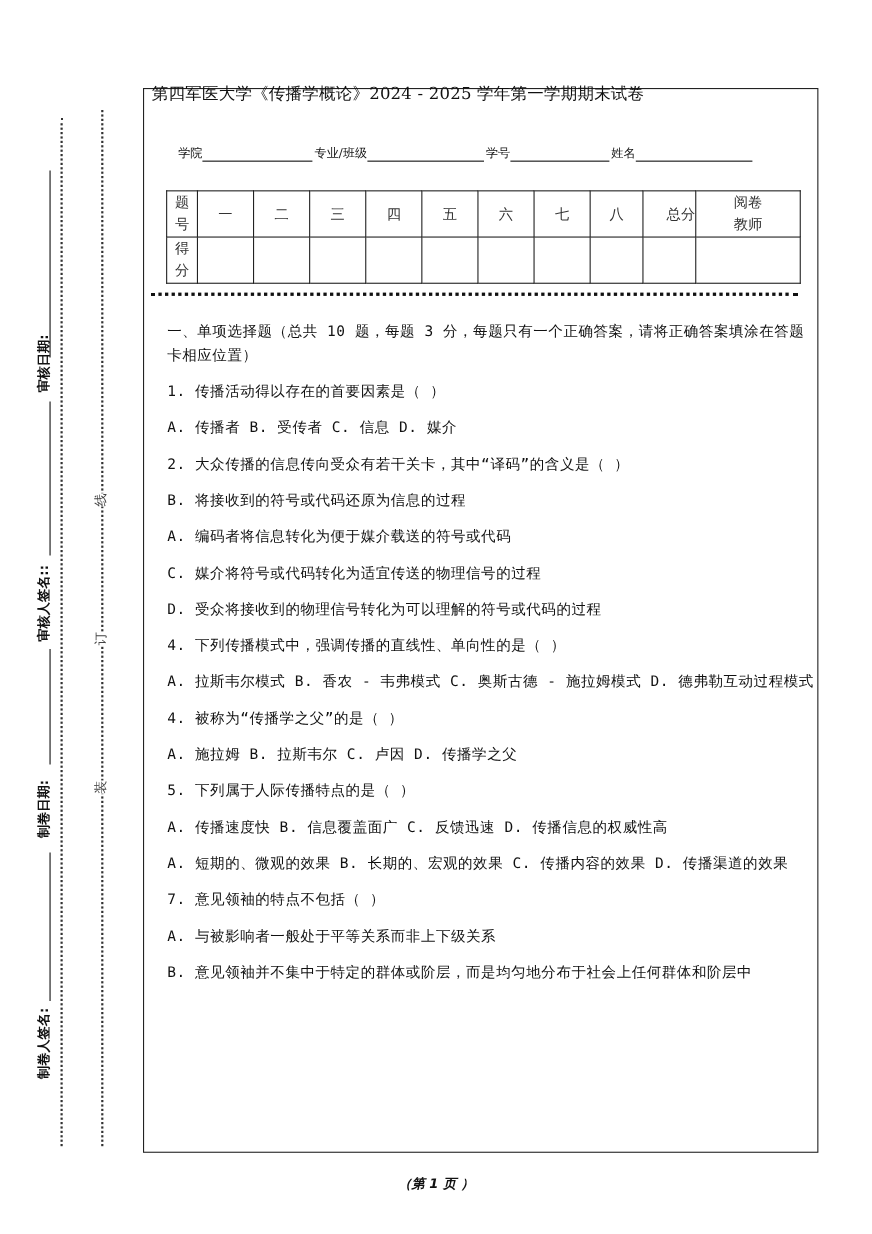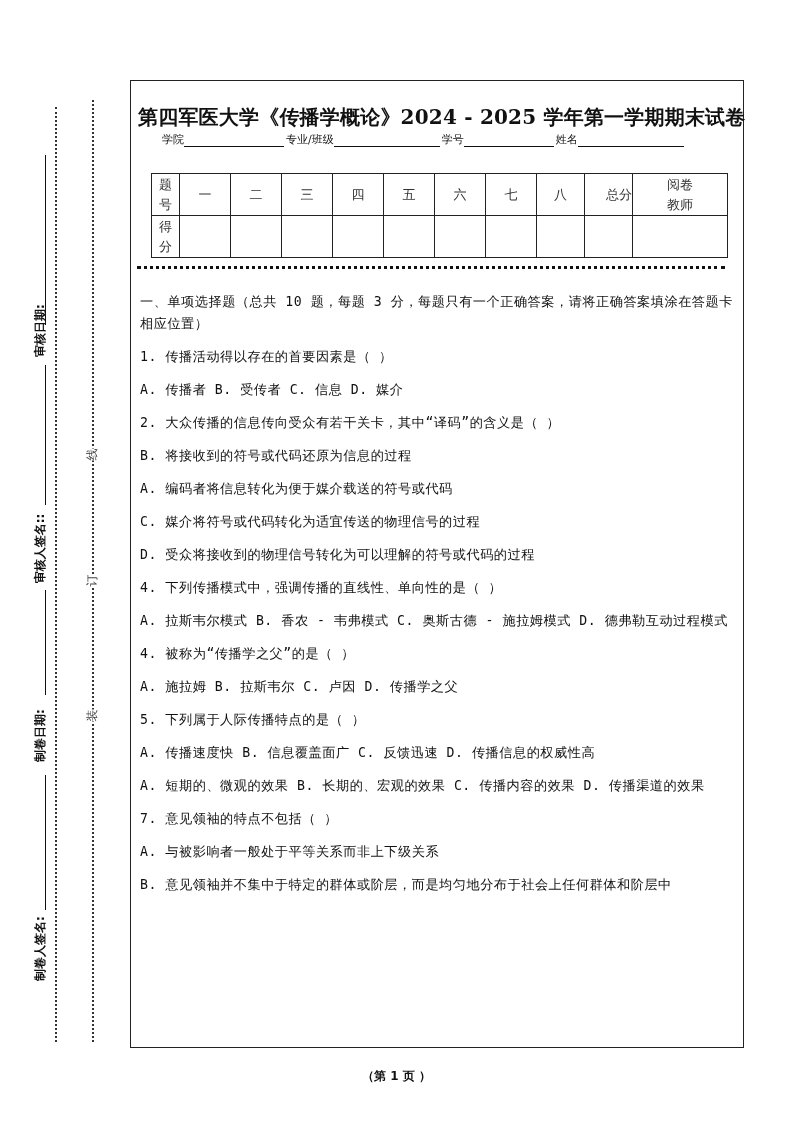--- a/index.html
+++ b/index.html
@@ -7,40 +7,40 @@
          font-family: "DejaVu Serif", "Liberation Serif", serif; color: #111; }
   .rot { position: absolute; transform: rotate(-90deg); transform-origin: center center; white-space: nowrap;
          font-family: "DejaVu Sans", "Liberation Sans", sans-serif; font-weight: bold; font-size: 12px; }
   .vline { position: absolute; width: 0; border-left: 1px solid #111; }
   .vdots { position: absolute; width: 0; border-left: 2px dotted #333; }
   .bind-char { position: absolute; font-size: 12px; color: #444; transform: rotate(-90deg); background: #fff; }
 
   
   .frame { position: absolute; left: 130px; top: 80px; width: 614px; height: 968px; border: 1px solid #222; box-sizing: border-box; }
 
-  .title { position: absolute; left: 138px; top: 104px; font-size: 20px; letter-spacing: 0.2px; white-space: nowrap; font-weight: bold; }
+  .title { position: absolute; left: 138px; top: 76px; font-size: 15px; letter-spacing: 0.2px; white-space: nowrap; }
 
   .info-row { position: absolute; top: 132px; left: 162px; font-size: 11px; display: flex; align-items: flex-end; white-space: nowrap; justify-content: flex-end; }
   .info-row .lab { margin-right: 0; }
   .info-row .line { display: inline-block; border-bottom: 1px solid #111; height: 12px; margin-right: 2px; }
 
   table.score { position: absolute; left: 151px; top: 173px; border-collapse: collapse; font-size: 13px; }
   table.score td { border: 1px solid #222; text-align: center; vertical-align: middle; padding: 0; color: #333; }
   table.score tr.r1 td { height: 41px; }
   table.score tr.r2 td { height: 41px; }
   .stack { line-height: 20px; }
 
   .dots-sep { position: absolute; left: 137px; top: 266px; width: 588px; border-top: 3px dotted #111; }
 
   .content { position: absolute; left: 136px; top: 291px; width: 606px; font-size: 13.2px; line-height: 22px;
              font-family: "DejaVu Sans Mono", "Liberation Mono", monospace; letter-spacing: 0.5px; }
-  .content p { margin: 0 0 11px 4px; }
+  .content p { margin: 0 0 11px 16px; }
 
   .footer { position: absolute; top: 1068px; left: 0; width: 793px; text-align: center; font-size: 12px; font-weight: bold;
-            font-family: "DejaVu Sans", "Liberation Sans", sans-serif; }
+            font-family: "DejaVu Sans", "Liberation Sans", sans-serif; font-style: italic; }
 </style>
 </head>
 <body>
 
 <div>
   <div class="vline" style="left:45px; top:155px; height:170px;"></div>
   <div class="rot" style="left:10px; top:322px; width:60px; text-align:center;">审核日期:</div>
   <div class="vline" style="left:45px; top:365px; height:140px;"></div>
   <div class="rot" style="left:0px; top:540px; width:80px; text-align:center;">审核人签名::</div>
   <div class="vline" style="left:45px; top:590px; height:105px;"></div>

